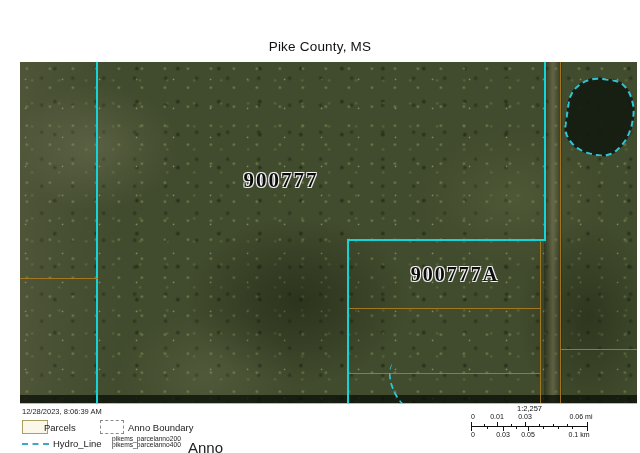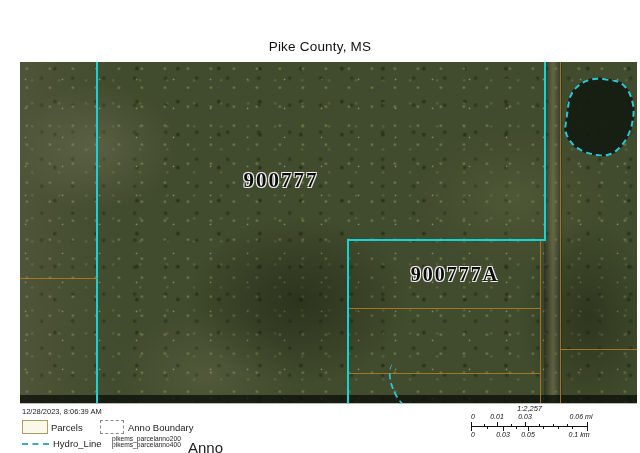--- a/index.html
+++ b/index.html
@@ -65,35 +65,35 @@
                     -1px 1px 0 rgba(255,255,255,.85), 1px 1px 0 rgba(255,255,255,.85);}
   .pl-a{left:240px;top:118px;font-size:21px;padding-left:42px;}
   .pl-b{left:435px;top:212px;font-size:20px;}
   .pl-c{left:437px;top:270px;font-size:20px;}
 
   
   .timestamp{position:absolute;left:22px;top:375px;font-size:7.5px;color:#222;}
 
   .swatch-parcels{position:absolute;left:22px;top:388px;width:24px;height:12px;
         background:#fbf8ea;border:1px solid #ab9f66;}
-  .lbl-parcels{position:absolute;left:51px;top:390px;font-size:9.5px;color:#222;}
+  .lbl-parcels{position:absolute;left:44px;top:390px;font-size:9.5px;color:#222;}
   .swatch-city{position:absolute;left:100px;top:388px;width:22px;height:12px;
         background:#fff;border:1px dashed #8a8a8a;}
   .lbl-city{position:absolute;left:128px;top:390px;font-size:9.5px;color:#222;}
 
   .swatch-hydro{position:absolute;left:22px;top:411px;width:27px;height:0;
         border-top:2px dashed #3fa9bf;}
   .lbl-hydro{position:absolute;left:53px;top:406px;font-size:9.5px;color:#222;}
   .anno-sub{position:absolute;left:112px;top:404px;font-size:9px;line-height:8px;
         color:#222;transform:scale(.74);transform-origin:left top;white-space:nowrap;}
   .lbl-anno{position:absolute;left:188px;top:407px;font-size:15px;color:#222;text-align:center;}
 
   
   .scalebar{position:absolute;left:471px;top:372px;width:117px;height:36px;font-size:7px;color:#111;}
-  .scalebar *{position:absolute;font-style:italic;}
+  .scalebar *{position:absolute;}
   .scale-ratio{left:0;top:0;width:100%;text-align:center;font-size:7.5px;}
   .row-mi{top:9px;}.row-km{top:27px;}
   .tick-label{transform:translateX(-50%);white-space:nowrap;}
   .bar-line{left:0;top:22px;width:117px;height:1px;background:#111;}
   .tick{width:1px;background:#111;}
   .tick.up{top:18px;height:4px;}
   .tick.up.s{top:20px;height:2px;}
   .tick.dn{top:23px;height:4px;}
   .tick.dn.s{top:23px;height:2px;}
 

